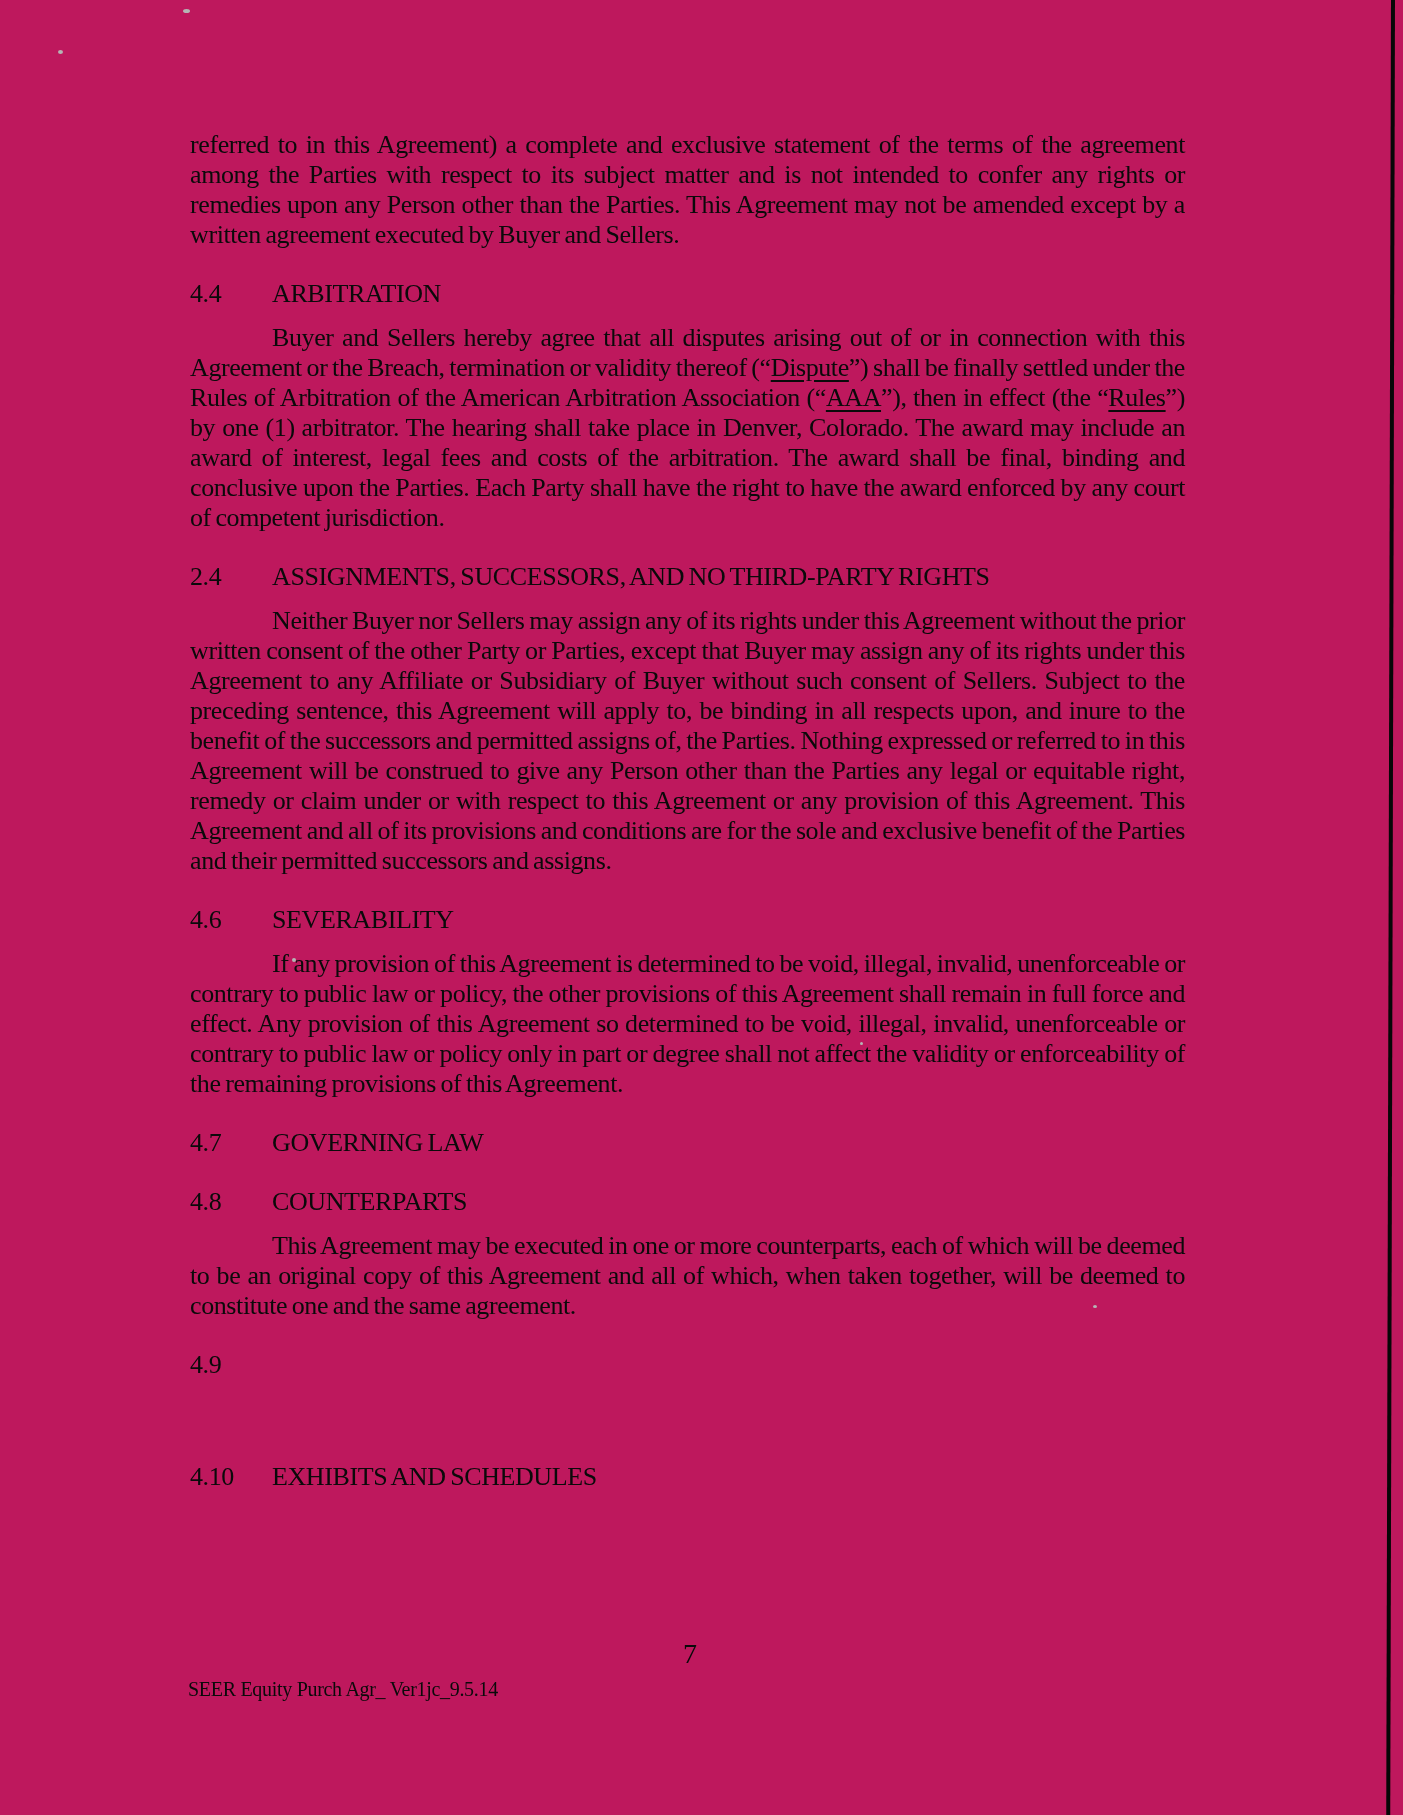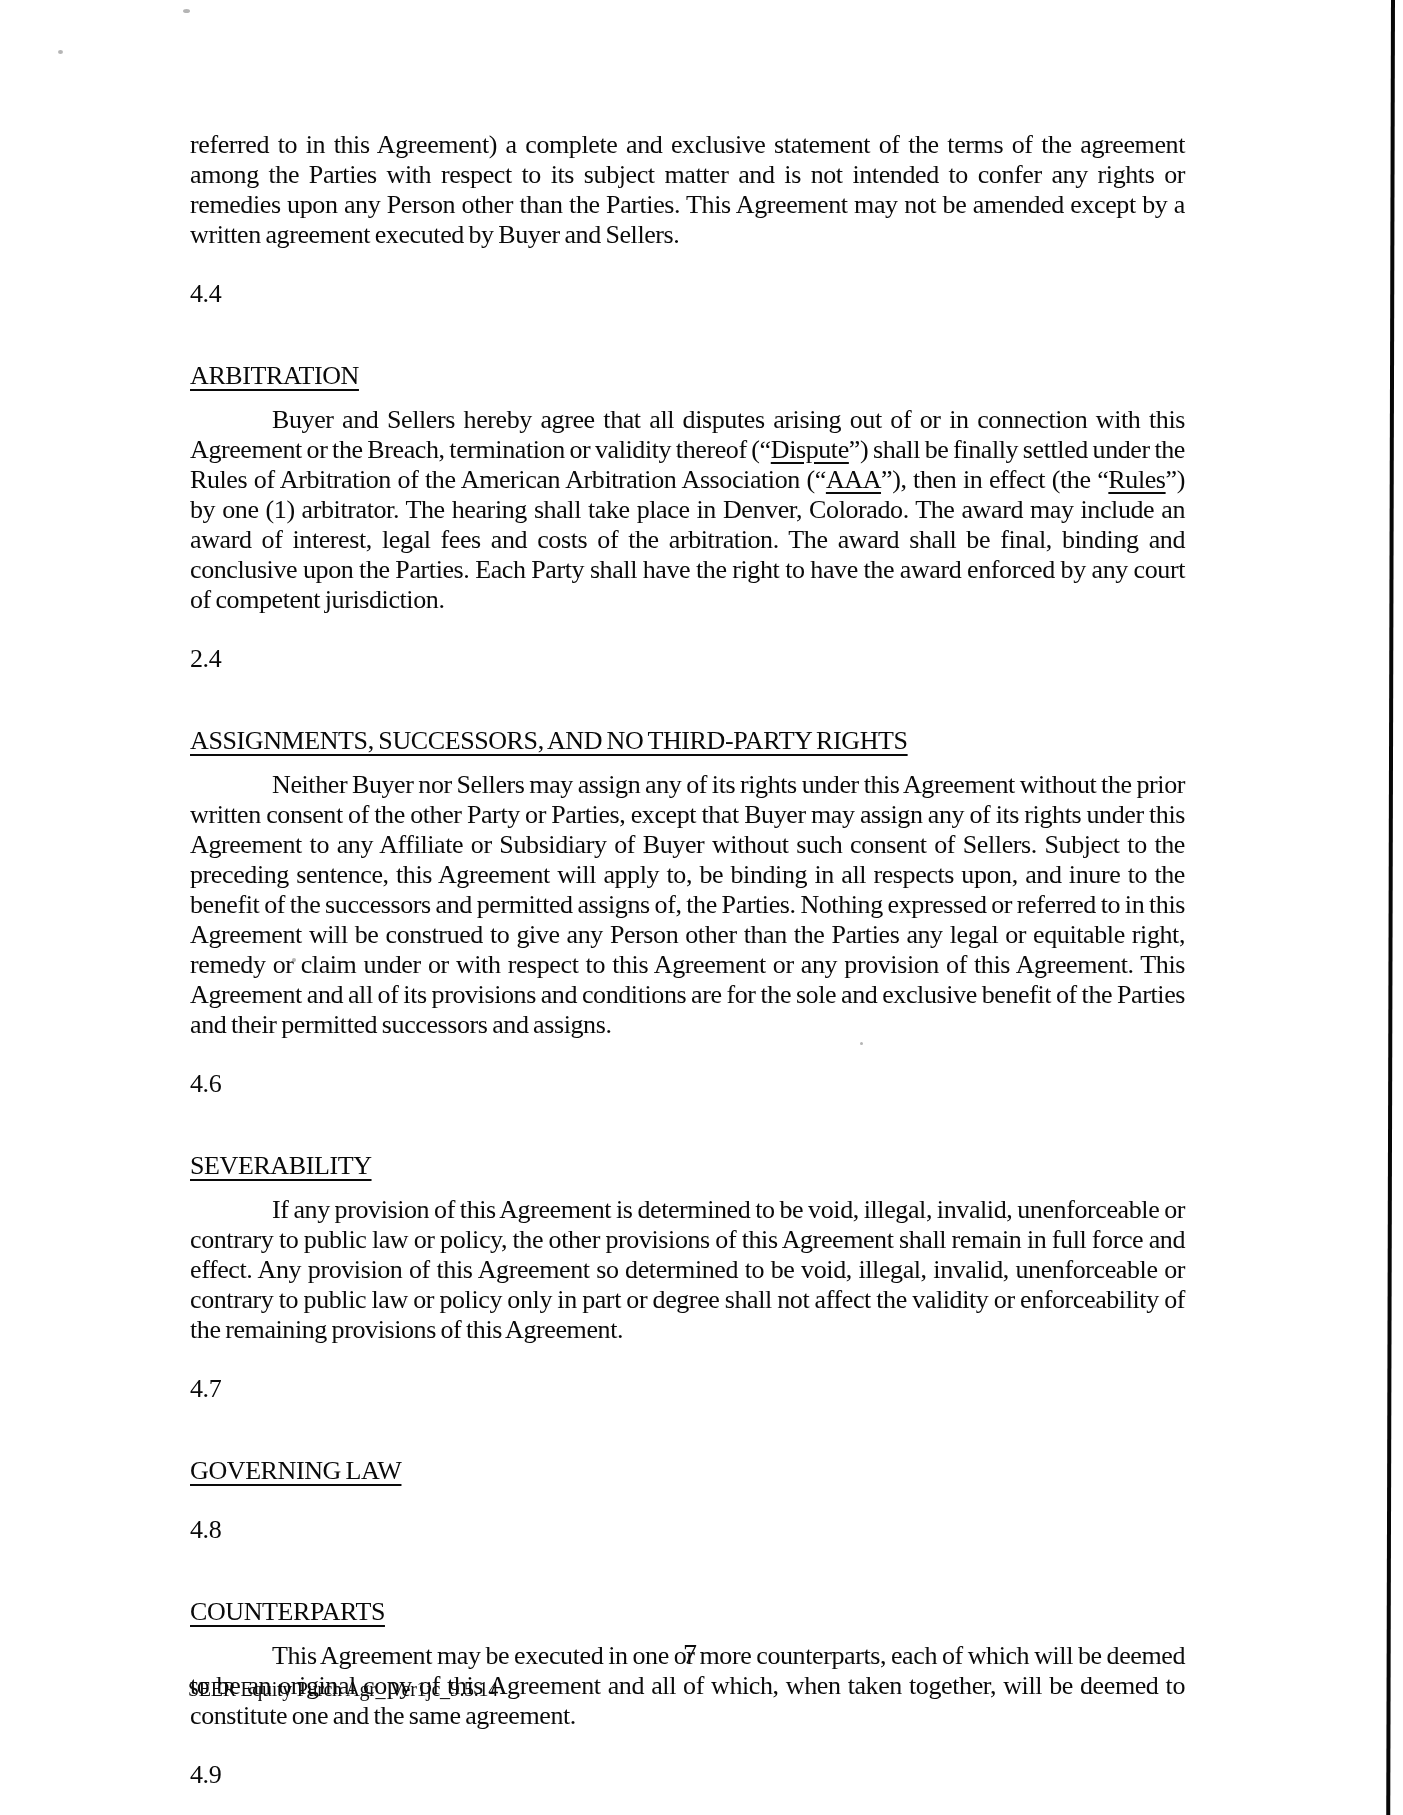--- a/index.html
+++ b/index.html
@@ -1,20 +1,20 @@
 <!DOCTYPE html>
 <html><head>
 <meta charset="utf-8">
 <style>
   html, body { margin: 0; padding: 0; background: #e8e8e8; }
   .page {
     position: relative;
     width: 1403px;
     height: 1815px;
-    background: #ffffff;
+    background: #be185d;
     overflow: hidden;
     font-family: "Liberation Serif", serif;
     color: #0a0a0a;
   }
   .content {
     position: absolute;
     left: 190px;
     top: 130px;
     width: 995px;
     font-size: 26px;
@@ -24,30 +24,28 @@
     text-align: justify;
   }
   .para { margin: 0; }
   .para.indent { text-indent: 82px; }
   .section-heading {
     margin-top: 29px;
     margin-bottom: 14px;
     display: flex;
     align-items: baseline;
     text-align: left;
-    flex-direction: column;
   }
   .section:last-child .section-heading { margin-top: 82px; align-items: center; }
   .section-number {
     display: inline-block;
     width: 82px;
     flex: 0 0 82px;
   }
   .section-title {
-    text-decoration: underline;
     text-decoration-thickness: 2px;
     text-underline-offset: 5px;
   }
   .u {
     text-decoration: underline;
     text-decoration-thickness: 2px;
     text-underline-offset: 4px;
   }
   .page-number {
     position: absolute;

